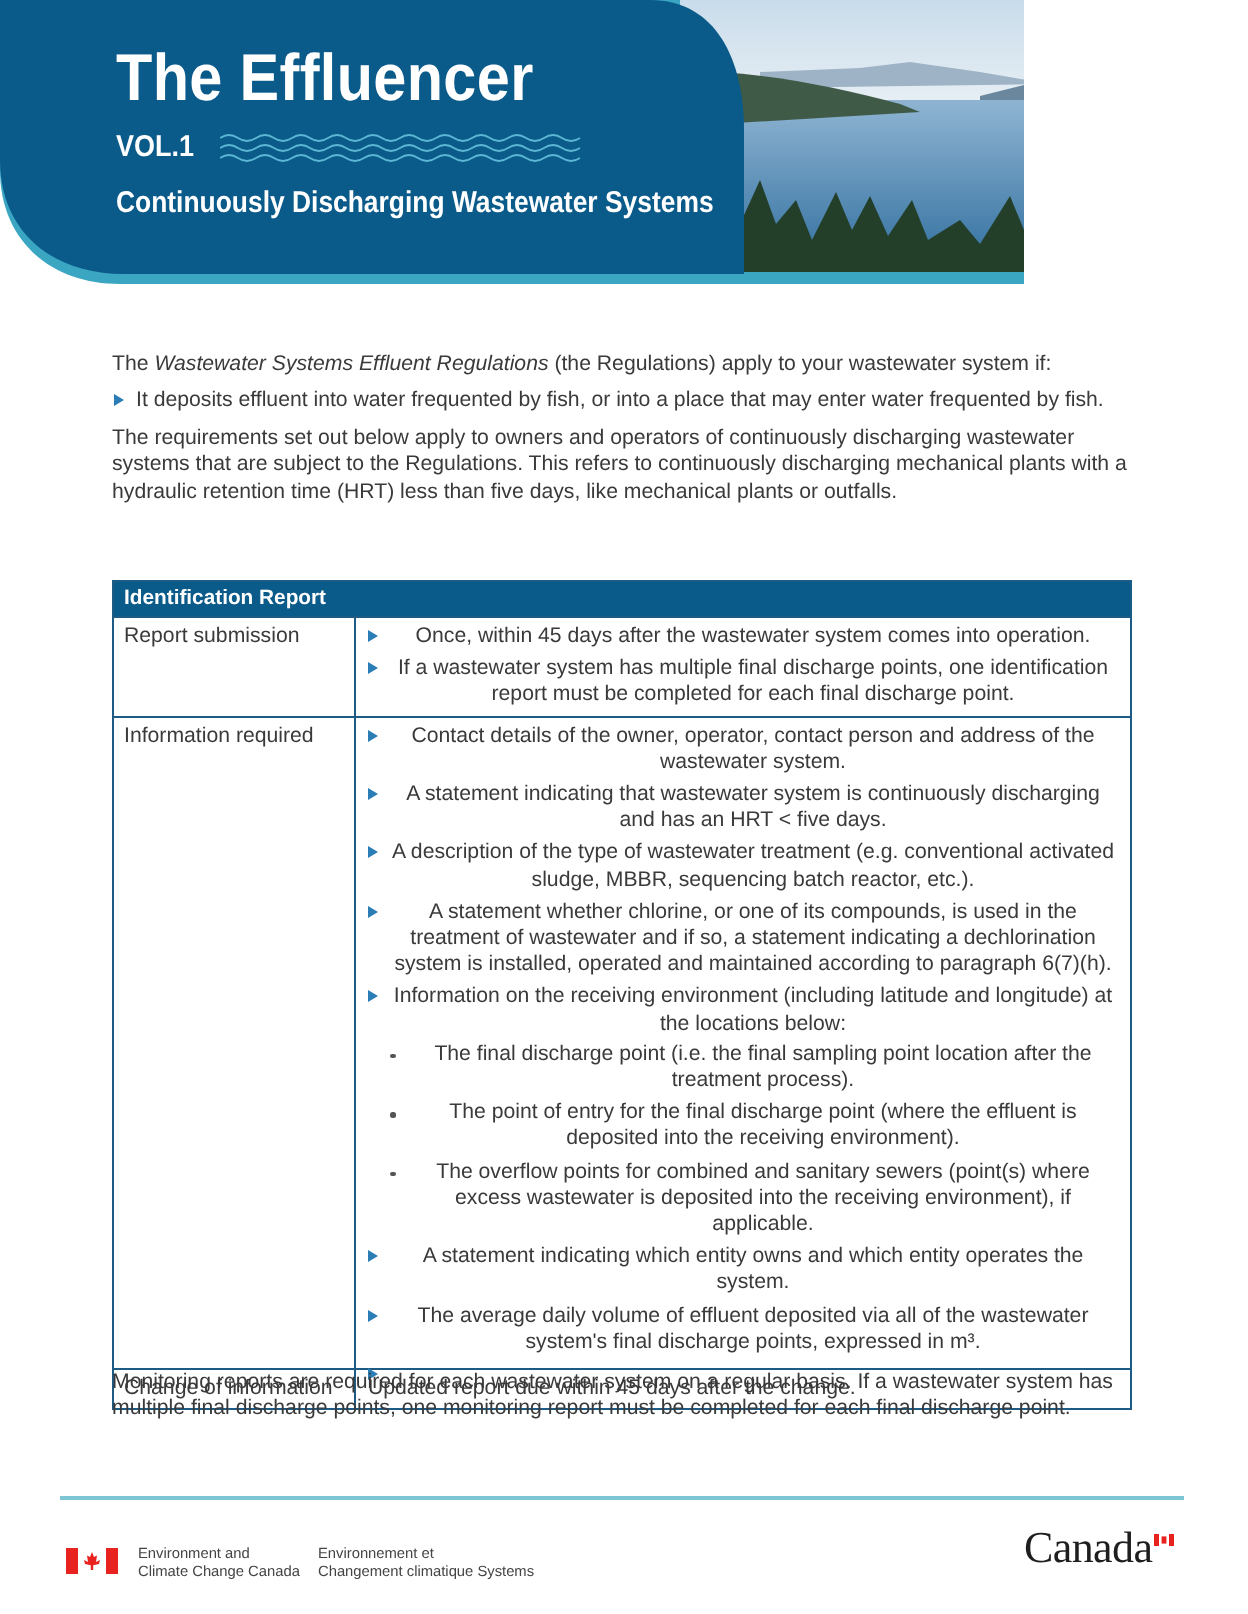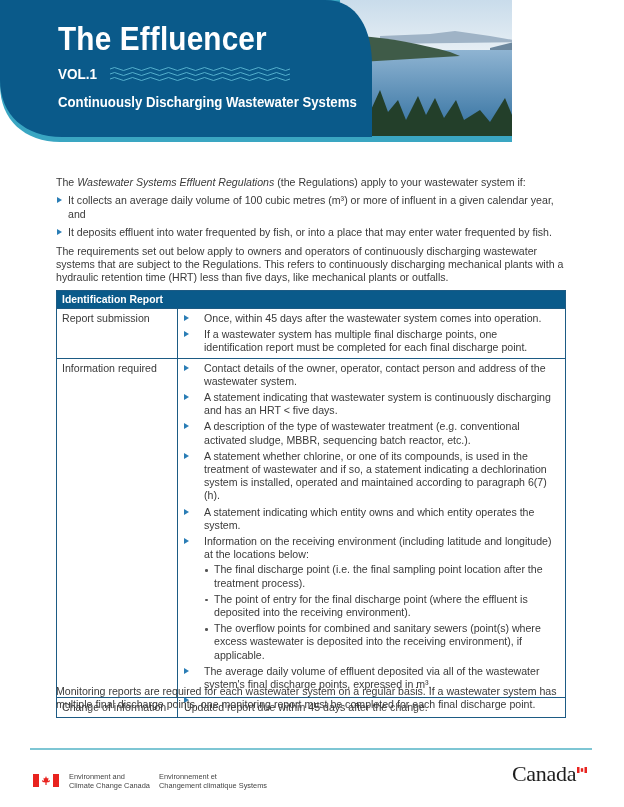--- a/index.html
+++ b/index.html
@@ -39,21 +39,21 @@
     position: absolute; left: 1px; top: 3px; width: 0; height: 0;
     border-left: 5px solid #2a7db5; border-top: 3.5px solid transparent; border-bottom: 3.5px solid transparent;
   }
   
   .table { position: absolute; left: 56px; top: 290px; width: 508px; border: 1.5px solid #1d5b84; font-size: 10.6px; line-height: 13.2px; }
   .thead { background: #0a5a8a; color: #fff; font-weight: bold; padding: 2px 5px; height: 13px; line-height: 13px; font-size: 10.4px; }
   .row { display: flex; border-top: 1.5px solid #1d5b84; }
   .cell-label { width: 110px; padding: 3px 5px; border-right: 1.5px solid #1d5b84; flex: none; }
   .cell-value { flex: 1; padding: 3px 6px 3px 6px; }
   .cell-value ul { list-style: none; padding: 0; margin: 0; }
-  .cell-value > ul > li { position: relative; padding-left: 20px; margin-bottom: 3px; }
+  .cell-value > ul > li { position: relative; padding-left: 10px; margin-bottom: 3px; text-align: center; }
   .cell-value > ul > li:last-child { margin-bottom: 0; }
   .cell-value .sub { list-style: none; padding: 0; margin: 2px 0 0 0; }
   .cell-value .sub li { position: relative; padding-left: 10px; margin-bottom: 3px; }
   .dot { position: absolute; left: 1px; top: 6px; width: 2.5px; height: 2.5px; background: #555; border-radius: 50%; }
   .tri-s {
     position: absolute; left: 0; top: 3px; width: 0; height: 0;
     border-left: 5px solid #2a7db5; border-top: 3.5px solid transparent; border-bottom: 3.5px solid transparent;
   }
   .closing { position: absolute; left: 56px; top: 685px; width: 515px; font-size: 10.6px; line-height: 13.4px; margin: 0; }
   
@@ -103,21 +103,20 @@
     <path d="M0 3 q4.5 -3 9 0 t9 0 t9 0 t9 0 t9 0 t9 0 t9 0 t9 0 t9 0 t9 0 t9 0 t9 0 t9 0 t9 0 t9 0 t9 0 t9 0 t9 0 t9 0 t9 0" stroke="#5bb8d4" stroke-width="0.9" fill="none"></path>
     <path d="M0 8 q4.5 -3 9 0 t9 0 t9 0 t9 0 t9 0 t9 0 t9 0 t9 0 t9 0 t9 0 t9 0 t9 0 t9 0 t9 0 t9 0 t9 0 t9 0 t9 0 t9 0 t9 0" stroke="#5bb8d4" stroke-width="0.9" fill="none"></path>
     <path d="M0 13 q4.5 -3 9 0 t9 0 t9 0 t9 0 t9 0 t9 0 t9 0 t9 0 t9 0 t9 0 t9 0 t9 0 t9 0 t9 0 t9 0 t9 0 t9 0 t9 0 t9 0 t9 0" stroke="#5bb8d4" stroke-width="0.9" fill="none"></path>
   </svg>
   <div class="subtitle">Continuously Discharging Wastewater Systems</div>
 </div>
 
 <div class="content">
   <p class="intro"><span>The </span><em>Wastewater Systems Effluent Regulations</em><span> (the Regulations) apply to your wastewater system if:</span></p>
   <ul class="bullets">
-    <li><span class="tri"></span><span>It collects an average daily volume of 100 cubic metres (m³) or more of influent in a given calendar year, and</span></li>
     <li><span class="tri"></span><span>It deposits effluent into water frequented by fish, or into a place that may enter water frequented by fish.</span></li>
   </ul>
   <p>The requirements set out below apply to owners and operators of continuously discharging wastewater systems that are subject to the Regulations. This refers to continuously discharging mechanical plants with a hydraulic retention time (HRT) less than five days, like mechanical plants or outfalls.</p>
 </div>
 
 <div class="table">
   <div class="thead">Identification Report</div>
 
   <div class="row">
     <div class="cell-label">Report submission</div>
@@ -130,28 +129,28 @@
   </div>
 
   <div class="row">
     <div class="cell-label">Information required</div>
     <div class="cell-value">
       <ul>
         <li><span class="tri-s"></span><span>Contact details of the owner, operator, contact person and address of the wastewater system.</span></li>
         <li><span class="tri-s"></span><span>A statement indicating that wastewater system is continuously discharging and has an HRT &lt; five days.</span></li>
         <li><span class="tri-s"></span><span>A description of the type of wastewater treatment (e.g. conventional activated sludge, MBBR, sequencing batch reactor, etc.).</span></li>
         <li><span class="tri-s"></span><span>A statement whether chlorine, or one of its compounds, is used in the treatment of wastewater and if so, a statement indicating a dechlorination system is installed, operated and maintained according to paragraph 6(7)(h).</span></li>
-        <li><span class="tri-s"></span><span>A statement indicating which entity owns and which entity operates the system.</span></li>
         <li><span class="tri-s"></span><span>Information on the receiving environment (including latitude and longitude) at the locations below:</span>
           <ul class="sub">
             <li><span class="dot"></span><span>The final discharge point (i.e. the final sampling point location after the treatment process).</span></li>
             <li><span class="dot"></span><span>The point of entry for the final discharge point (where the effluent is deposited into the receiving environment).</span></li>
             <li><span class="dot"></span><span>The overflow points for combined and sanitary sewers (point(s) where excess wastewater is deposited into the receiving environment), if applicable.</span></li>
           </ul>
         </li>
+        <li><span class="tri-s"></span><span>A statement indicating which entity owns and which entity operates the system.</span></li>
         <li><span class="tri-s"></span><span>The average daily volume of effluent deposited via all of the wastewater system's final discharge points, expressed in m³.</span></li>
         <li><span class="tri-s"></span></li>
       </ul>
     </div>
   </div>
 
   <div class="row">
     <div class="cell-label">Change of information</div>
     <div class="cell-value">Updated report due within 45 days after the change.</div>
   </div>

